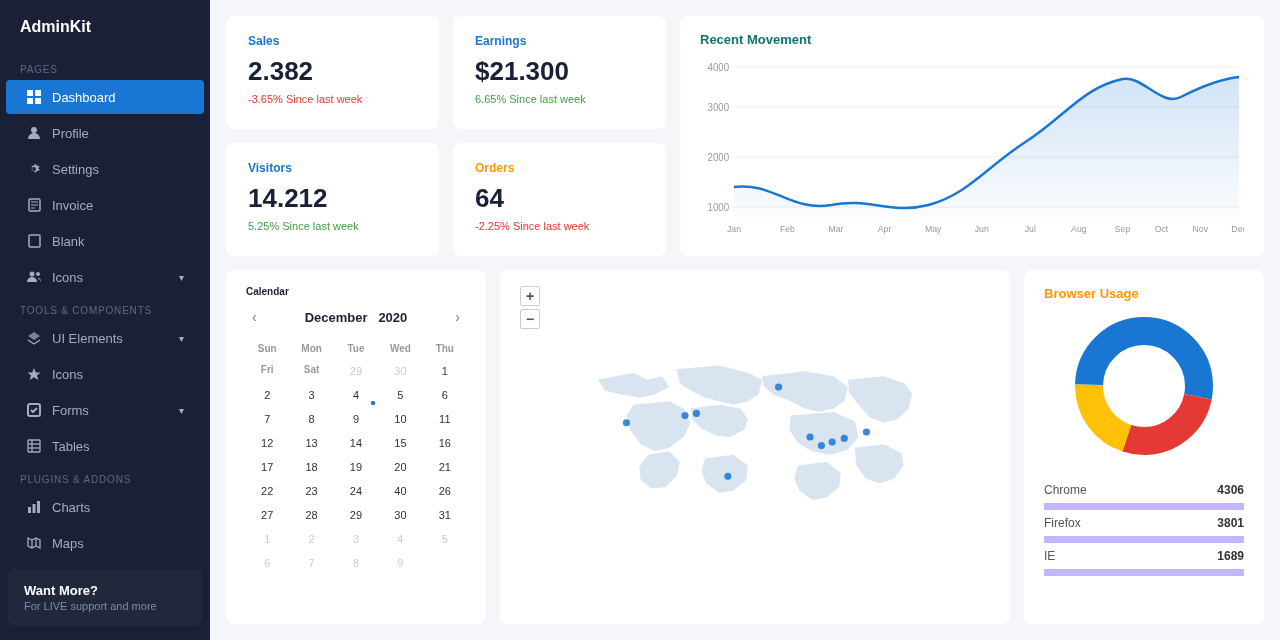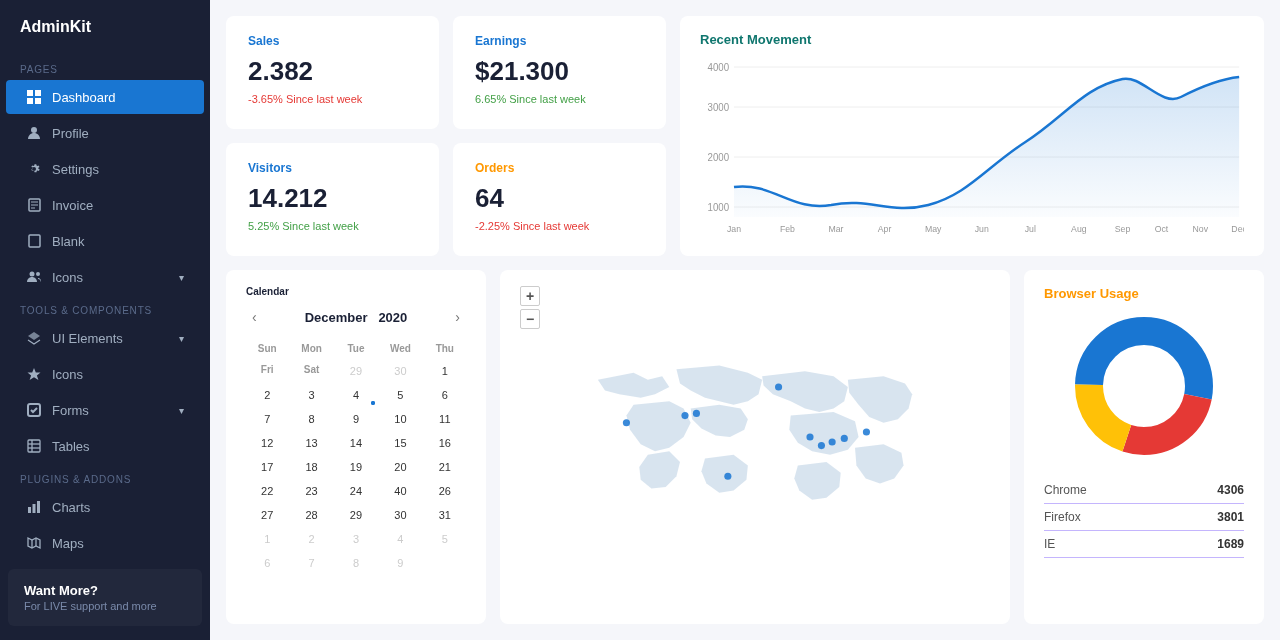--- a/index.html
+++ b/index.html
@@ -50,21 +50,21 @@
     .map-card { background: #fff; border-radius: 8px; padding: 16px 20px; flex: 1; }
     .map-card .title { font-size: 13px; font-weight: 600; color: #e91e63; margin-bottom: 8px; }
     .map-controls { display: flex; flex-direction: column; gap: 3px; margin-bottom: 8px; }
     .map-btn { width: 20px; height: 20px; background: #fff; border: 1px solid #ccc; border-radius: 2px; display: flex; align-items: center; justify-content: center; cursor: pointer; font-size: 14px; color: #555; font-weight: bold; }
     .map-container { width: 100%; height: 200px; position: relative; overflow: hidden; }
 
     
     .browser-card { background: #fff; border-radius: 8px; padding: 16px 20px; width: 240px; flex-shrink: 0; }
     .browser-card .title { font-size: 13px; font-weight: 600; color: #ff9800; margin-bottom: 10px; }
     .donut-container { display: flex; justify-content: center; margin-bottom: 16px; }
-    .browser-row { display: flex; justify-content: space-between; align-items: center; padding: 6px 0; border-bottom: 1px solid #c4b5fd; font-size: 12px; }
+    .browser-row { display: flex; justify-content: space-between; align-items: center; padding: 6px 0; border-bottom: 7px solid #c4b5fd; font-size: 12px; }
     .browser-name { color: #555; }
     .browser-count { color: #333; font-weight: 600; }
 
     
     .chart-svg { width: 100%; height: 180px; }
   </style>
 </head>
 <body>
 
 <nav class="sidebar">

